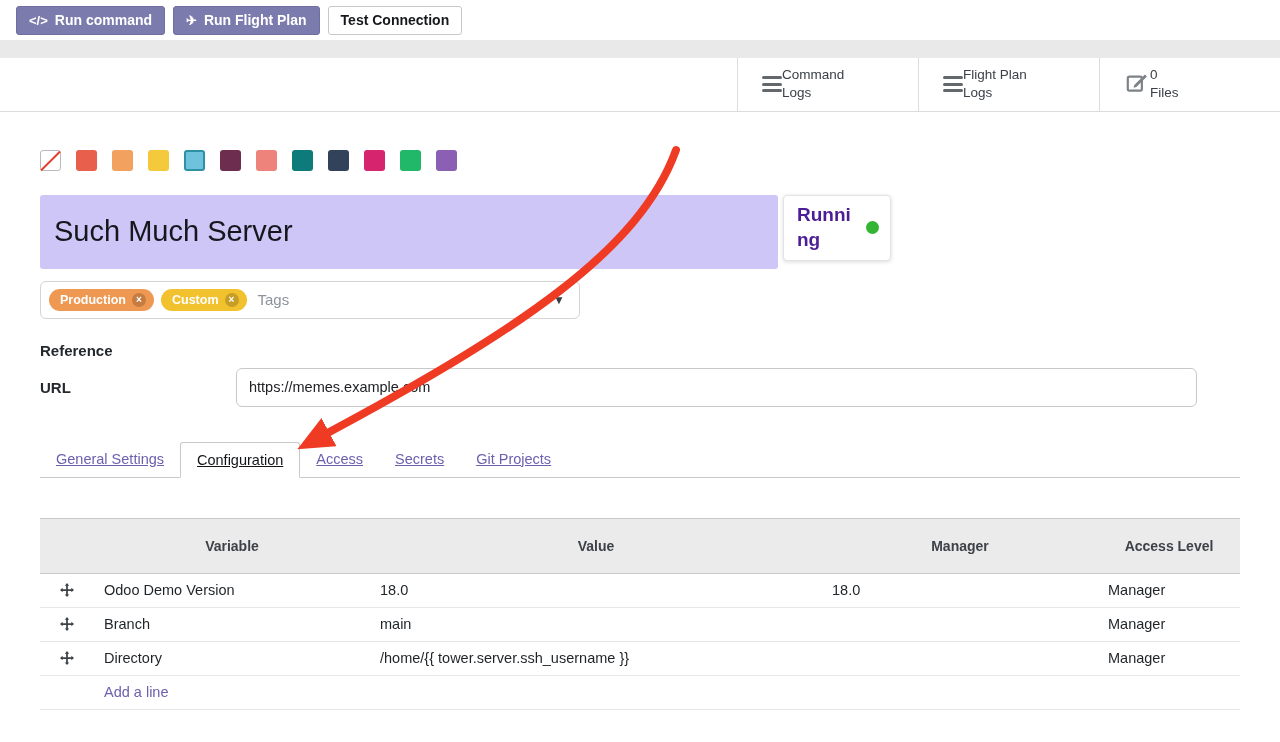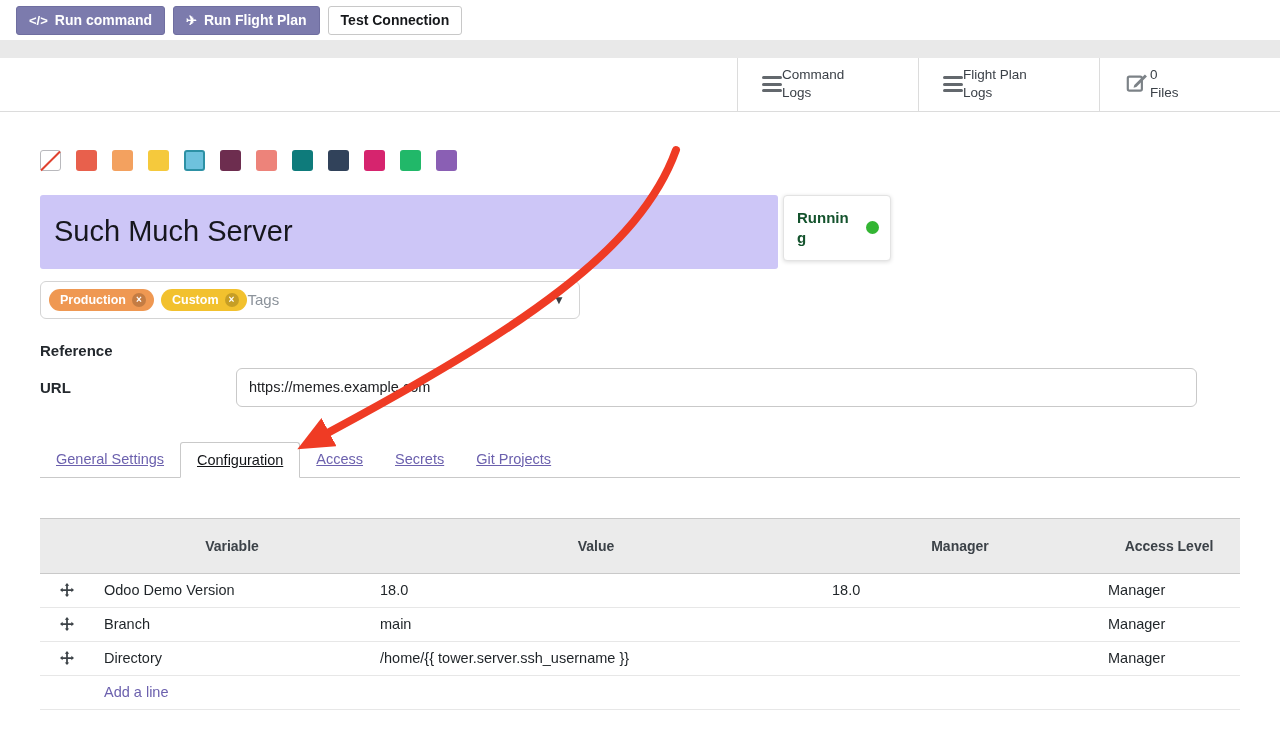--- a/index.html
+++ b/index.html
@@ -24,24 +24,24 @@
   
   .content { padding:0 40px; }
   .swatches { margin-top:38px; display:flex; gap:15px; }
   .swatch { width:21px; height:21px; border-radius:3px; cursor:pointer; position:relative; }
   .swatch.none { background:#fff; border:1px solid #b9b9bd; }
   .swatch.none::after { content:""; position:absolute; left:-4px; top:9px; width:27px; height:2px; background:#e0422f; transform:rotate(-45deg); }
   .swatch.selected { border:2px solid #2d91a5; }
   .title-row { margin-top:24px; display:flex; align-items:flex-start; gap:5px; }
   .title-input { width:738px; height:74px; background:#cdc6f7; border:none; outline:none; font-family:inherit; font-size:29px; color:#16161d; padding:0 14px; border-radius:3px; }
   .status-card { width:108px; height:66px; background:#fff; border:1px solid #e3e3e3; border-radius:4px; box-shadow:0 1px 4px rgba(0,0,0,.14); display:flex; align-items:center; padding:0 11px 0 13px; }
-  .status-text { font-weight:bold; font-size:15px; color:#14532d; width:54px; line-height:1.3; overflow-wrap:anywhere; }
+  .status-text { font-weight:bold; font-size:19px; color:#4c1d95; width:54px; line-height:1.3; overflow-wrap:anywhere; }
   .status-dot { width:13px; height:13px; border-radius:50%; background:#33b533; margin-left:auto; }
   
-  .tags-bar { margin-top:12px; width:540px; height:38px; border:1px solid #d4d4d4; border-radius:6px; display:flex; align-items:center; padding:0 14px 0 8px; gap:1px; cursor:text; }
+  .tags-bar { margin-top:12px; width:540px; height:38px; border:1px solid #d4d4d4; border-radius:6px; display:flex; align-items:center; padding:0 14px 0 8px; gap:11px; cursor:text; }
   .tag { display:inline-flex; align-items:center; gap:6px; color:#fff; font-size:12.5px; font-weight:bold; padding:4px 8px 4px 11px; border-radius:12px; white-space:nowrap; }
   .tag-x { width:14px; height:14px; border-radius:50%; background:rgba(0,0,0,.18); color:#fff; font-size:10px; font-weight:bold; line-height:14px; text-align:center; cursor:pointer; }
   .tags-placeholder { color:#8c939b; font-size:15px; }
   .tags-caret { margin-left:auto; color:#3a3f44; font-size:12px; cursor:pointer; }
   
   .fields { padding-right:43px; }
   .field-row { display:flex; align-items:center; }
   .field-row.reference { margin-top:23px; }
   .field-row.url { margin-top:9px; }
   .field-label { width:196px; font-weight:bold; font-size:15px; color:#24292e; }

